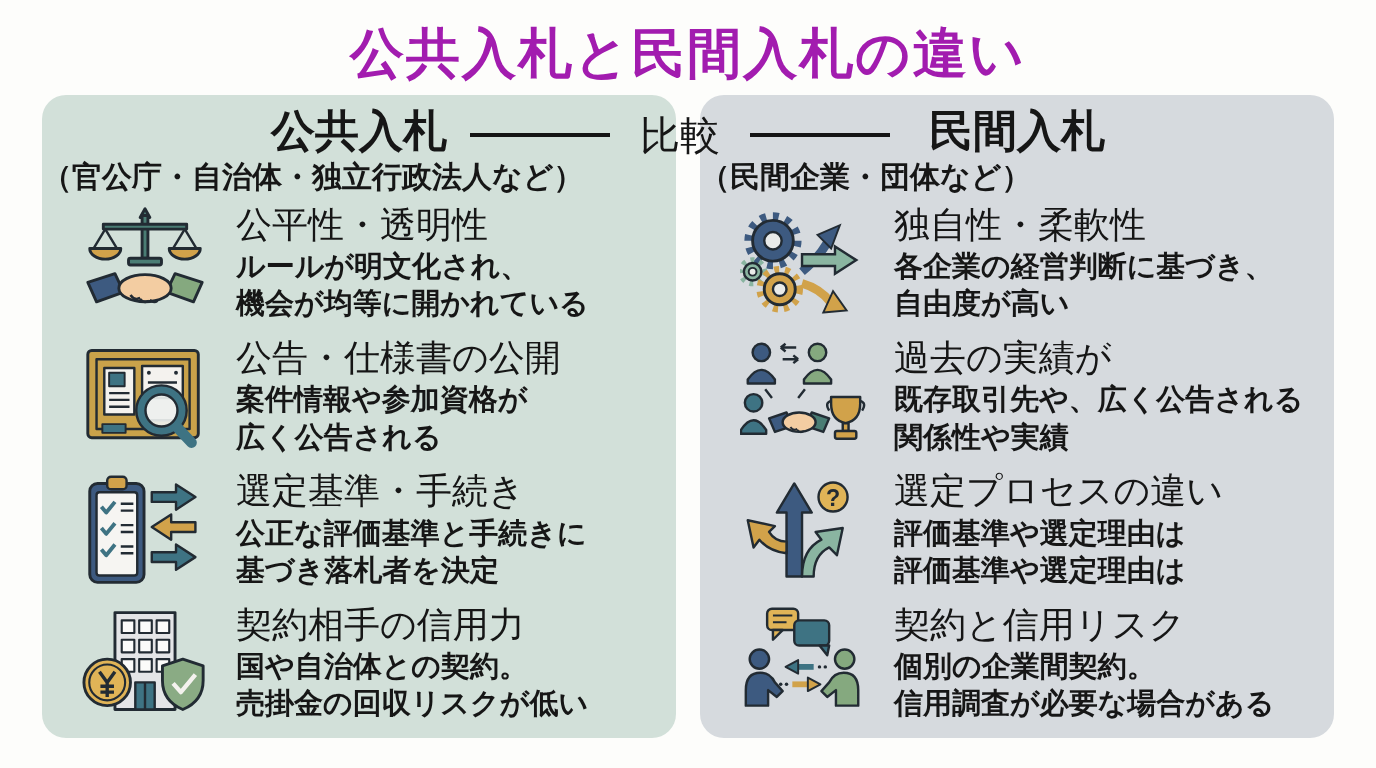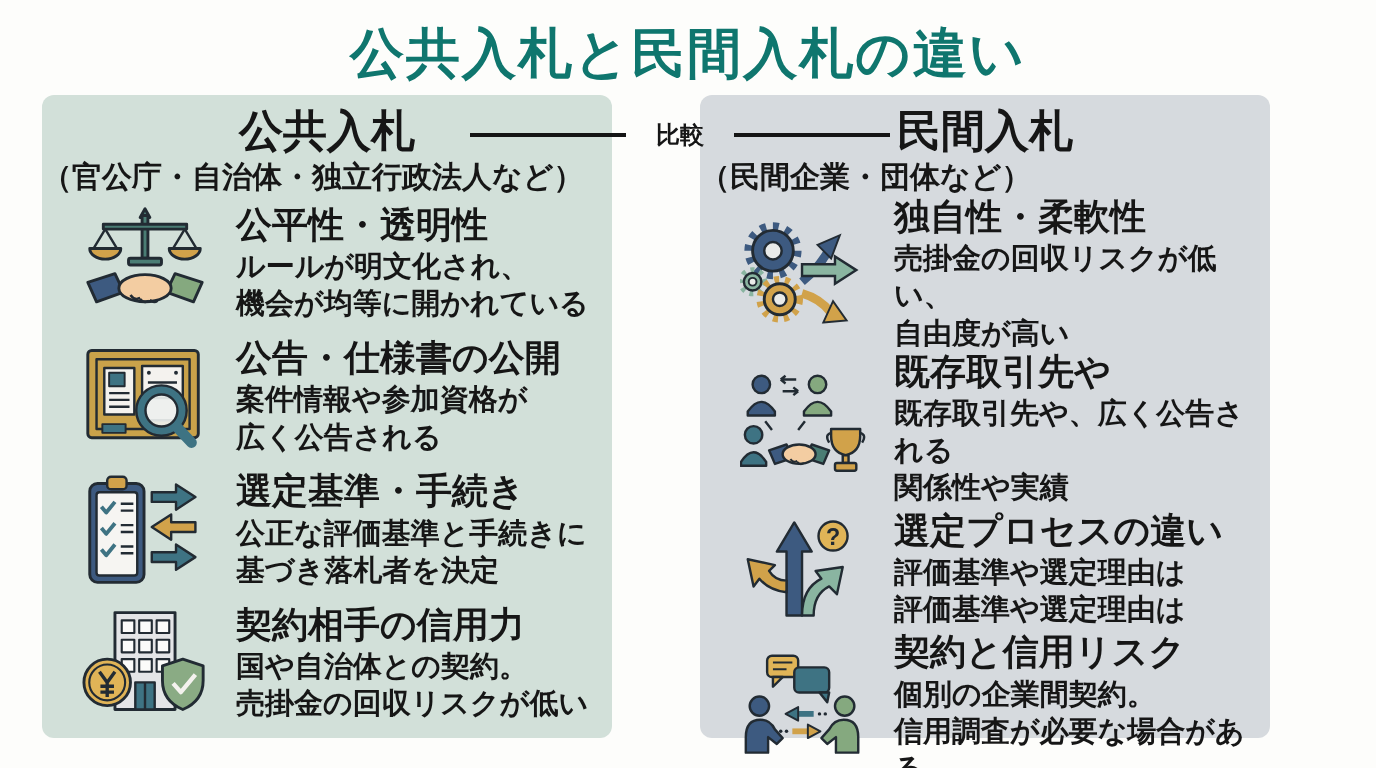--- a/index.html
+++ b/index.html
@@ -5,38 +5,38 @@
   :root{
     --left-panel-bg:#d2e0d9; --right-panel-bg:#d6dade; --text:#161616;
     --navy:#3d5a80; --teal:#3e7383; --green:#85a97f; --sage:#8ab5a1;
     --gold:#d1a24a; --gold2:#e0b457; --skin:#f3cda2; --outline:#222b33;
     --paper:#f4f2ee; --building:#e4e5e7;
   }
   html,body{margin:0;padding:0;width:1376px;height:768px;overflow:hidden;
     background:#fdfdfb;font-family:"Liberation Sans","DejaVu Sans",sans-serif;color:var(--text);}
   .stage{position:relative;width:1376px;height:768px;}
   .main-title{position:absolute;top:18px;left:0;width:100%;text-align:center;
-    font-size:54px;font-weight:900;letter-spacing:2px;color:#0f766e;}
-  .panel{position:absolute;top:95px;width:570px;height:643px;border-radius:12px;}
+    font-size:54px;font-weight:900;letter-spacing:2px;color:#a21caf;}
+  .panel{position:absolute;top:95px;width:634px;height:643px;border-radius:24px;}
   .panel.left{left:42px;background:var(--left-panel-bg);}
   .panel.right{left:700px;background:var(--right-panel-bg);}
   .panel-title{margin-top:12px;text-align:center;font-size:44px;font-weight:900;line-height:1.1;}
   .panel-subtitle{font-size:30px;font-weight:800;margin-top:2px;}
   .compare-band{position:absolute;top:114px;left:470px;width:420px;height:42px;
     display:flex;align-items:center;z-index:5;}
   .compare-line{flex:1;height:4px;background:#151515;}
-  .compare-label{font-size:24px;font-weight:700;margin:0 30px;}
+  .compare-label{font-size:40px;font-weight:400;margin:0 30px;}
   .rows{position:absolute;top:102px;left:24px;right:18px;bottom:8px;
     display:flex;flex-direction:column;}
   .row{flex:1;display:flex;align-items:center;}
   .icon-box{width:158px;height:126px;flex:0 0 158px;display:flex;
     align-items:center;justify-content:center;}
   .icon-box svg{width:126px;height:118px;}
   .row-text{flex:1;padding-left:12px;}
-  .row-title{font-size:36px;font-weight:700;line-height:1.12;margin-bottom:3px;}
+  .row-title{font-size:36px;font-weight:400;line-height:1.12;margin-bottom:3px;}
   .row-body{font-size:29px;font-weight:700;line-height:1.28;}
 </style>
 </head>
 <body>
 
 <div class="stage">
 
   <div class="main-title">公共入札と民間入札の違い</div>
 
   <div class="compare-band">
@@ -194,21 +194,21 @@
             <path d="M64,68 C76,58 84,48 90,38" fill="none" stroke="#3d5a80" stroke-width="9"></path>
             <polygon points="80,30 103,20 94,44" fill="#3d5a80" stroke="#222b33" stroke-width="2"></polygon>
             <polygon points="64,50 98,50 98,42 120,56 98,70 98,62 64,62" fill="#8ab5a1" stroke="#222b33" stroke-width="2.5"></polygon>
             <path d="M64,80 C78,84 88,92 94,100" fill="none" stroke="#d1a24a" stroke-width="9"></path>
             <polygon points="86,110 110,108 96,88" fill="#d1a24a" stroke="#222b33" stroke-width="2"></polygon>
           </svg>
         </div>
         <div class="row-text">
           <div class="row-title">独自性・柔軟性</div>
           <div class="row-body">
-            <div>売掛金の回収リスクが低い、</div>
+            <div>各企業の経営判断に基づき、</div>
             <div>自由度が高い</div>
           </div>
         </div>
       </div>
 
       <div class="row">
         <div class="icon-box">
           <svg viewBox="0 0 130 120">
             <g stroke="#222b33" stroke-width="2.5" stroke-linejoin="round">
               <circle cx="22" cy="14" r="9" fill="#3d5a80"></circle>
@@ -225,21 +225,21 @@
               <ellipse cx="61" cy="86" rx="17" ry="10" fill="#f3cda2"></ellipse>
               <path d="M52,91 q3,4 7,2 M59,94 q3,4 7,1" fill="none" stroke-width="2"></path>
               <path d="M94,60 h30 v7 q0,17 -15,20 q-15,-3 -15,-20 z" fill="#d1a24a"></path>
               <path d="M94,64 q-7,2 -2,10 M124,64 q7,2 2,10" fill="none"></path>
               <rect x="106" y="87" width="6" height="8" fill="#d1a24a"></rect>
               <rect x="98" y="95" width="22" height="8" rx="2" fill="#d1a24a"></rect>
             </g>
           </svg>
         </div>
         <div class="row-text">
-          <div class="row-title">既存取引先や</div>
+          <div class="row-title">過去の実績が</div>
           <div class="row-body">
             <div>既存取引先や、広く公告される</div>
             <div>関係性や実績</div>
           </div>
         </div>
       </div>
 
       <div class="row">
         <div class="icon-box">
           <svg viewBox="0 0 130 120">

